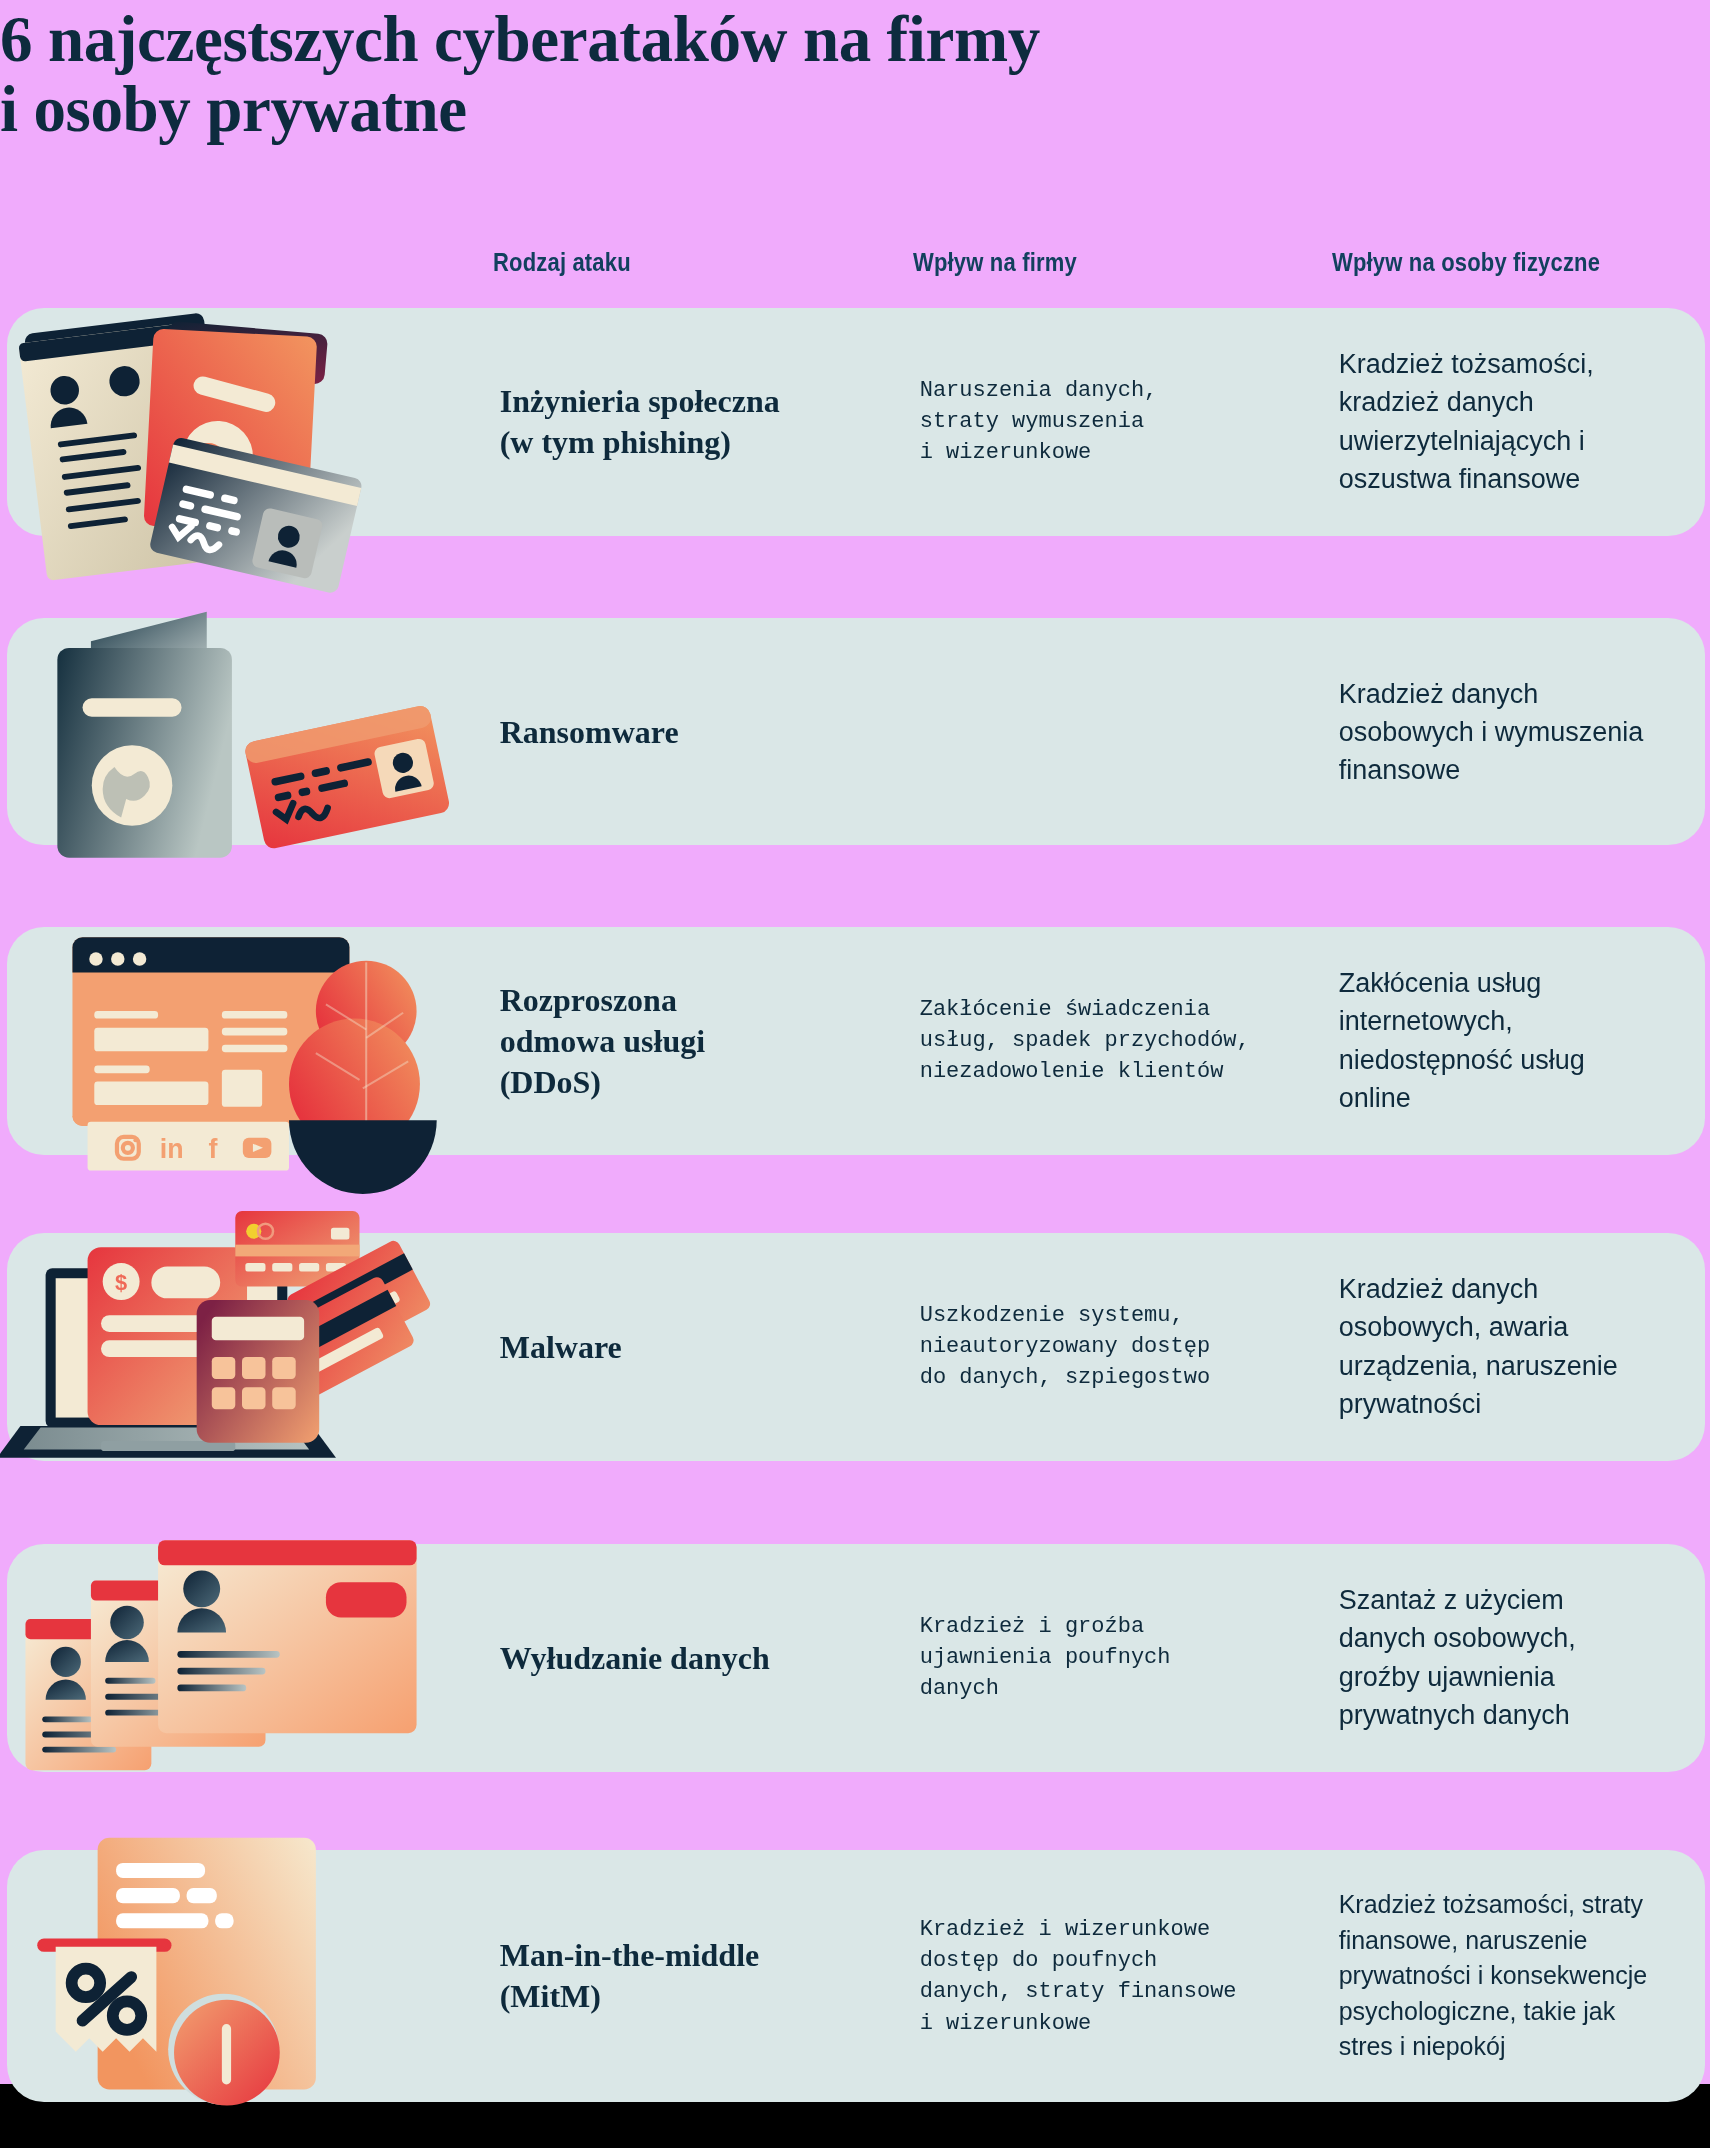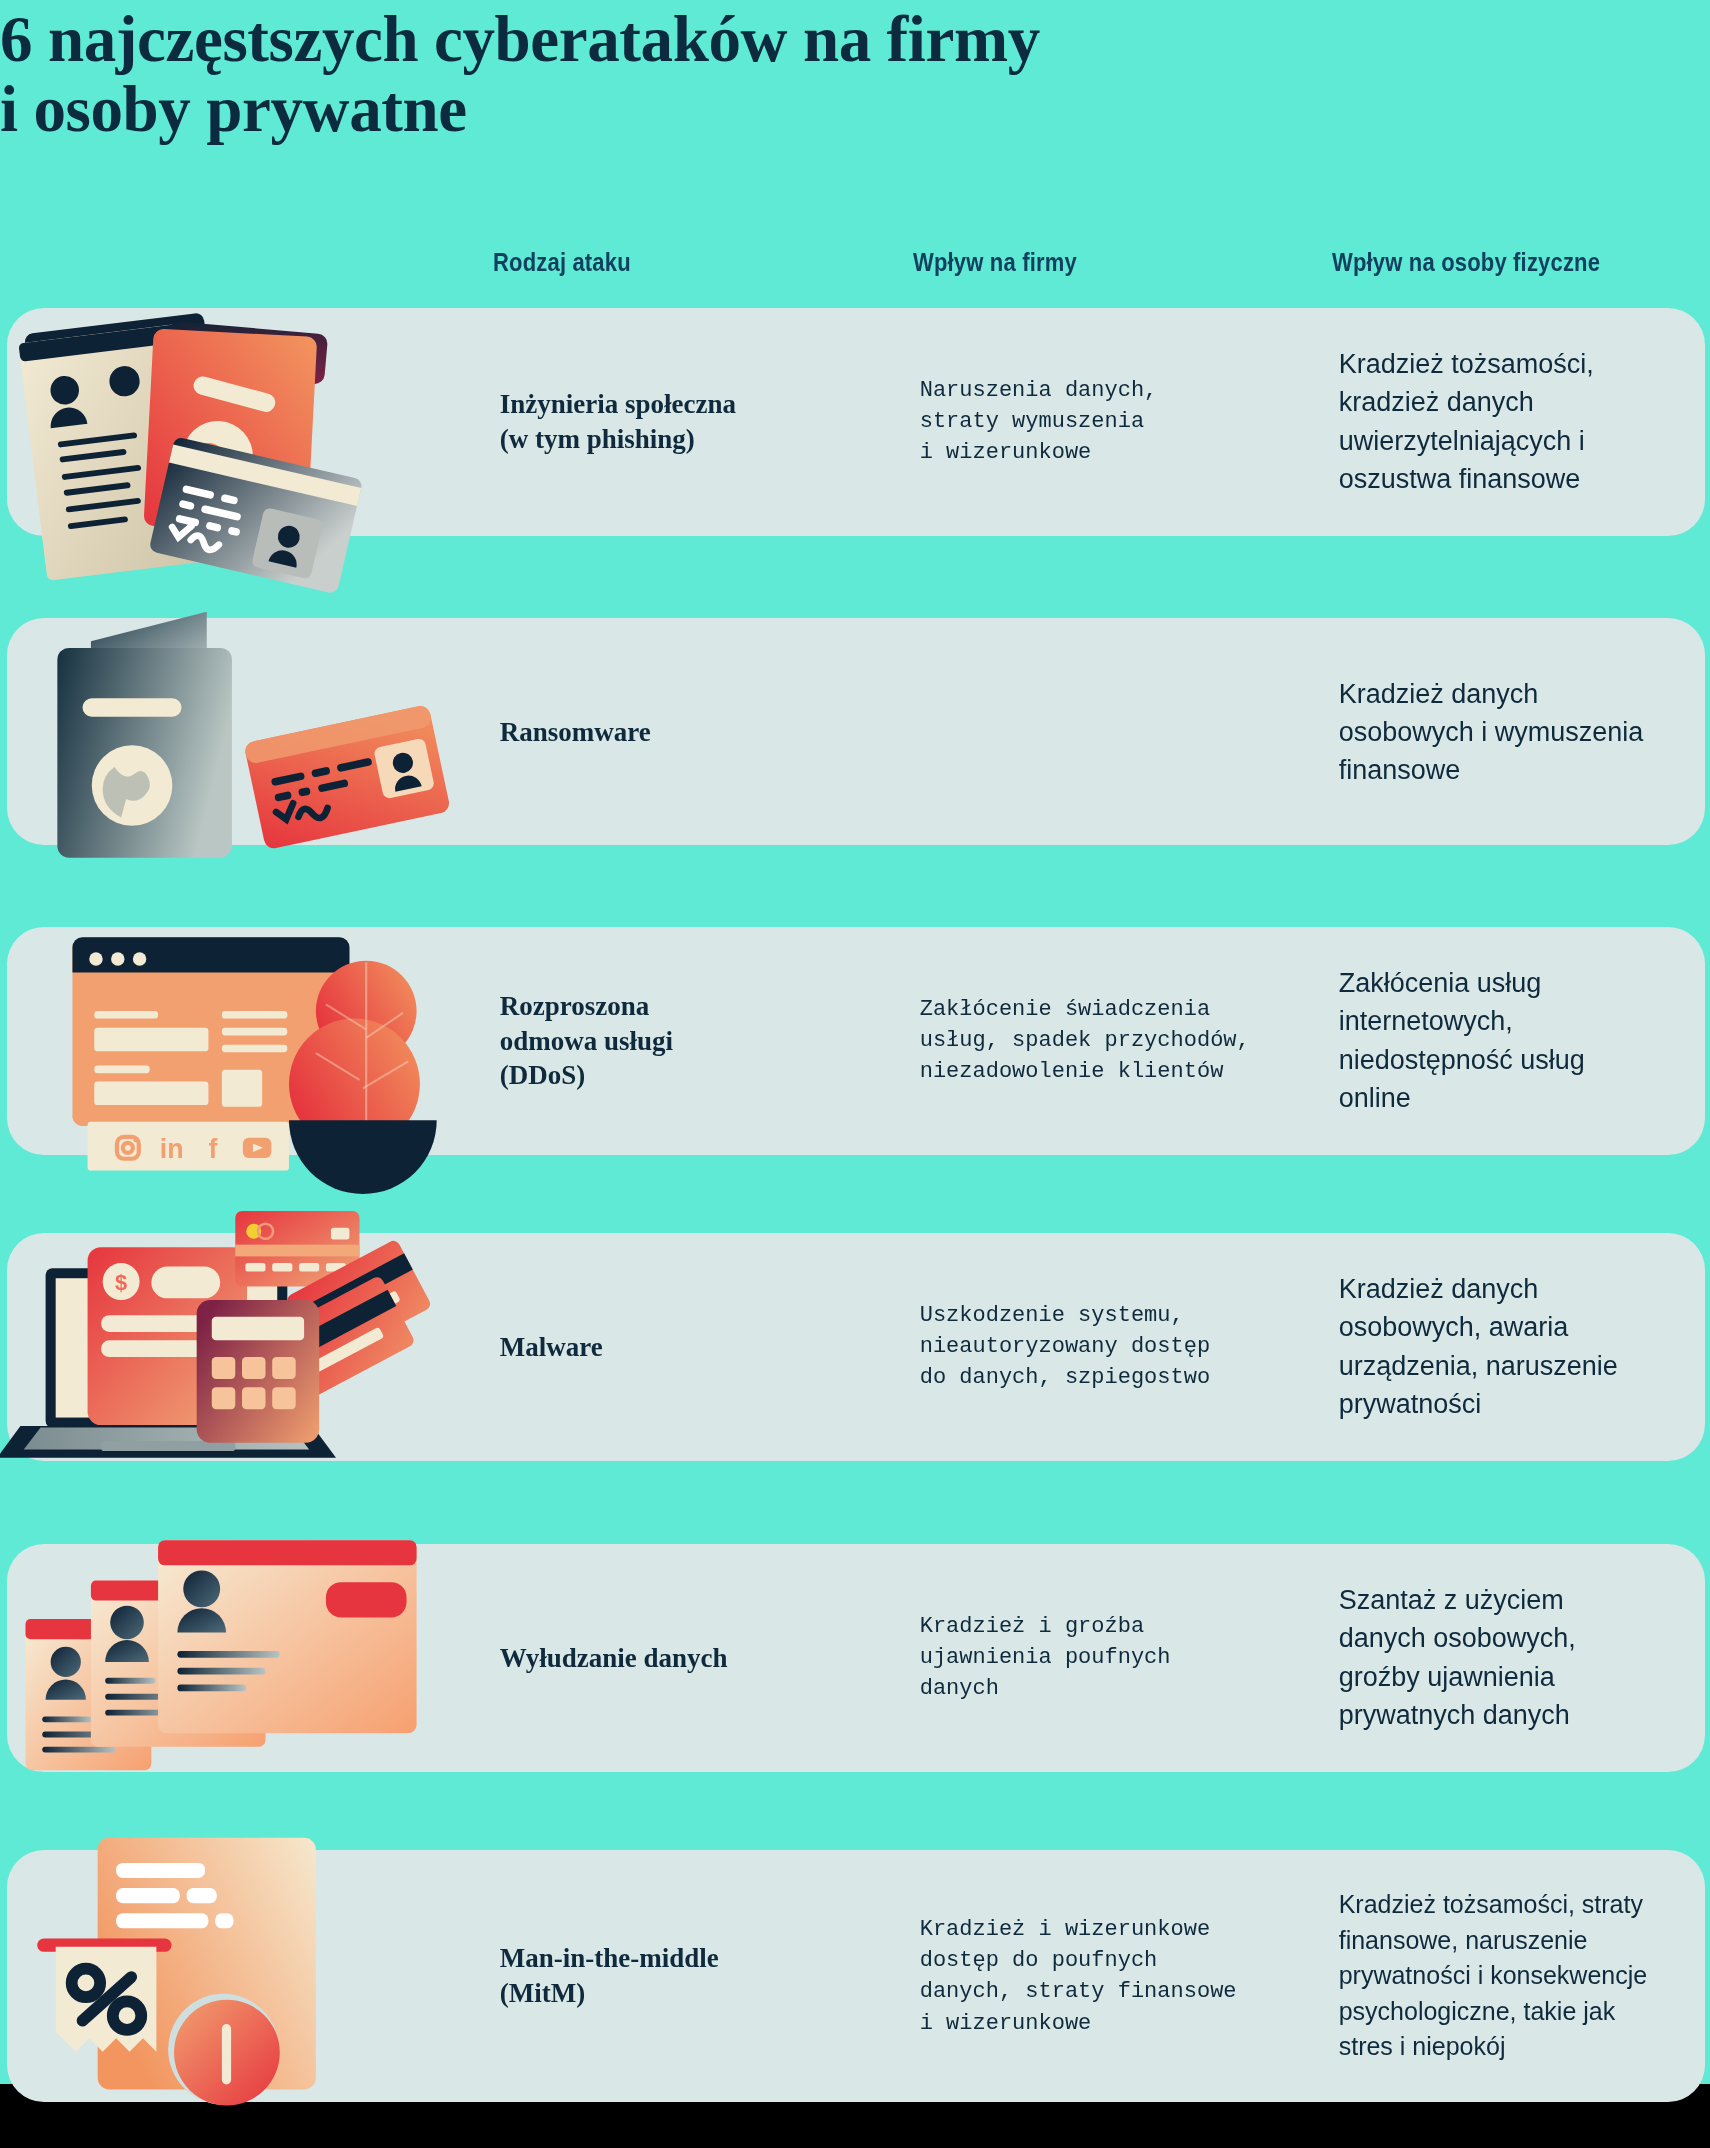--- a/index.html
+++ b/index.html
@@ -2,21 +2,21 @@
 <html style="font-size:13.4px"><head>
 <meta charset="utf-8">
 <style>
   * { margin:0; padding:0; box-sizing:border-box; }
   html,body { background:#000; }
   body {
     width:1710px; height:2148px;
     font-family:"Liberation Sans", sans-serif;
     position:relative; overflow:hidden;
   }
-  .page { position:relative; width:1710px; height:2084px; background:#5eead4; }
+  .page { position:relative; width:1710px; height:2084px; background:#f0abfc; }
 
   
   .title {
     position:absolute; left:0px; top:4.2px; width:1510px;
     font-family:"Liberation Serif", serif;
     font-weight:700;
     font-size:65px; line-height:1.08;
     color:#0d2b3e;
     letter-spacing:-0.4px;
   }
@@ -45,21 +45,21 @@
     position:absolute; left:0; top:0; width:470px; height:100%;
     pointer-events:none;
   }
   .cell {
     position:absolute;
     color:#0e2a3c;
   }
   .cell.attack {
     left:493px; width:394px;
     font-family:"Liberation Serif", serif;
-    font-weight:700; font-size:27px; line-height:1.28;
+    font-weight:700; font-size:32px; line-height:1.28;
   }
   .cell.biz {
     left:913px; width:394px;
     font-family:Liberation Mono, monospace;
     font-size:22px; line-height:1.42;
   }
   .cell.person {
     left:1332px; width:378px;
     font-family:"Liberation Sans Narrow","Liberation Sans",sans-serif;
     font-size:27px; line-height:1.42;

